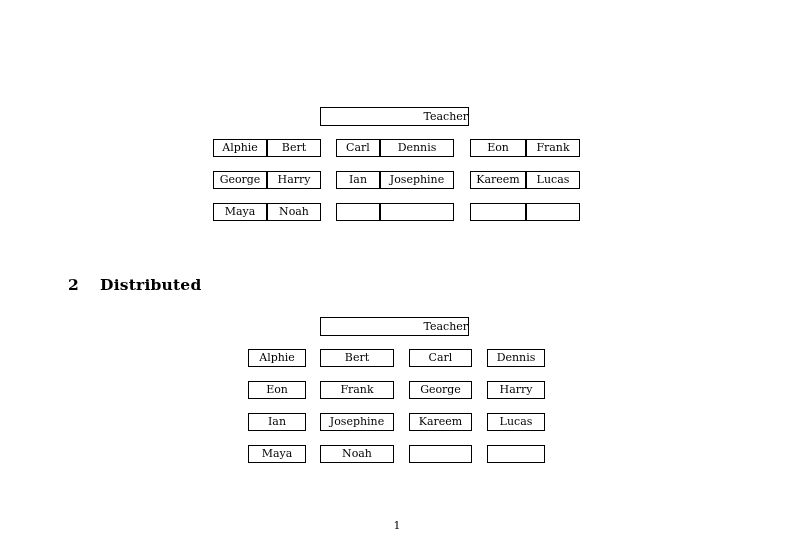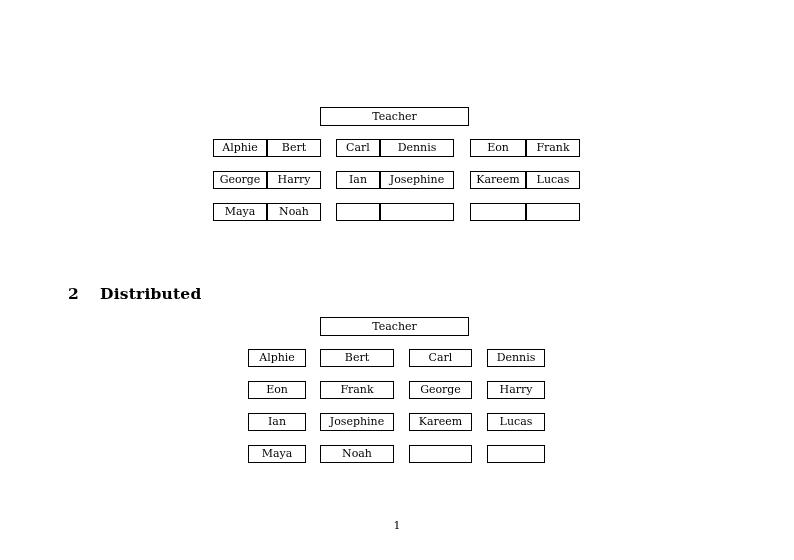--- a/index.html
+++ b/index.html
@@ -32,29 +32,29 @@
     white-space: nowrap;
   }
   .section-heading .sec-num {
     display: inline-block;
     width: 32px;
   }
   .section-heading .sec-title {
     display: inline-block;
   }
   #heading-classical   { top: 64px;  }
-  #heading-distributed { top: 284px; }
+  #heading-distributed { top: 275px; }
 
   
   .box {
     box-sizing: border-box;
     border: 1px solid #000000;
     height: 18px;
     line-height: 16px;
-    text-align: center;
+    text-align: right;
     font-size: 11px;
     background: #ffffff;
     white-space: nowrap;
     overflow: hidden;
   }
 
   .teacher-box {
     position: absolute;
     left: 320px;
     width: 149px;

